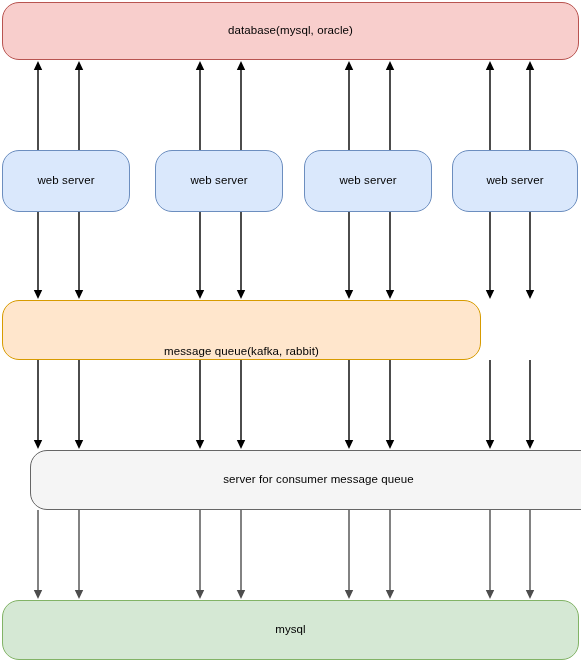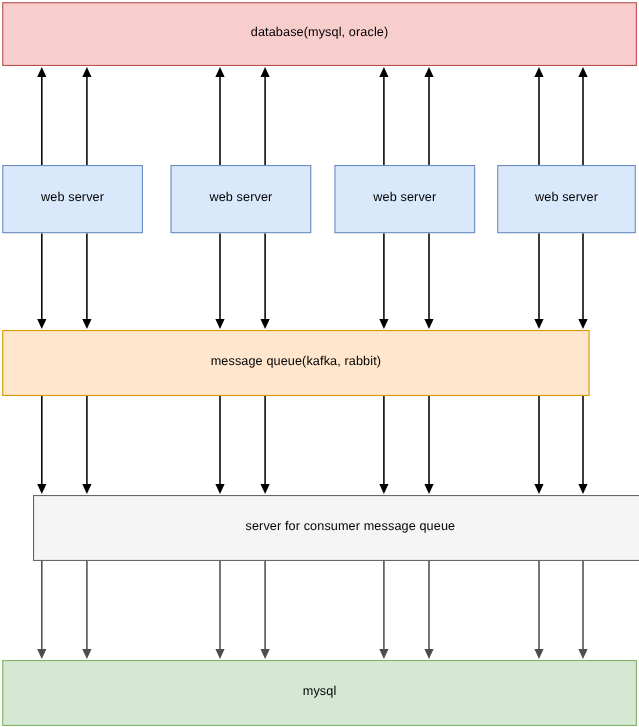--- a/index.html
+++ b/index.html
@@ -25,20 +25,21 @@
     align-items: center;
     justify-content: center;
     border-style: solid;
     border-width: 1px;
     font-size: 11.5px;
     color: #000000;
     letter-spacing: 0.1px;
     line-height: 1.2;
     text-align: center;
     z-index: 3;
+    border-radius: 17px;
   }
   .node-label {
     display: block;
     padding: 0 4px;
   }
   .arrow-layer {
     position: absolute;
     left: 0;
     top: 0;
     width: 581px;
@@ -190,21 +191,21 @@
       </div>
       <div class="node" style="left: 155px; top: 150px; width: 128px; height: 62px; background: rgb(218, 232, 252); border-color: rgb(108, 142, 191);">
         <span class="node-label">web server</span>
       </div>
       <div class="node" style="left: 304px; top: 150px; width: 128px; height: 62px; background: rgb(218, 232, 252); border-color: rgb(108, 142, 191);">
         <span class="node-label">web server</span>
       </div>
       <div class="node" style="left: 452px; top: 150px; width: 126px; height: 62px; background: rgb(218, 232, 252); border-color: rgb(108, 142, 191);">
         <span class="node-label">web server</span>
       </div>
-      <div class="node" style="left: 2px; top: 300px; width: 534px; height: 60px; background: rgb(255, 230, 204); border-color: rgb(215, 155, 0);">
+      <div class="node" style="left: 2px; top: 300px; width: 479px; height: 60px; background: rgb(255, 230, 204); border-color: rgb(215, 155, 0); align-items: flex-end;">
         <span class="node-label">message queue(kafka, rabbit)</span>
       </div>
       <div class="node" style="left: 2px; top: 450px; width: 577px; height: 60px; background: rgb(245, 245, 245); border-color: rgb(102, 102, 102); margin-left: 28px;">
         <span class="node-label">server for consumer message queue</span>
       </div>
       <div class="node" style="left: 2px; top: 600px; width: 577px; height: 60px; background: rgb(213, 232, 212); border-color: rgb(130, 179, 102);">
         <span class="node-label">mysql</span>
       </div>
     </div>
 </div>

